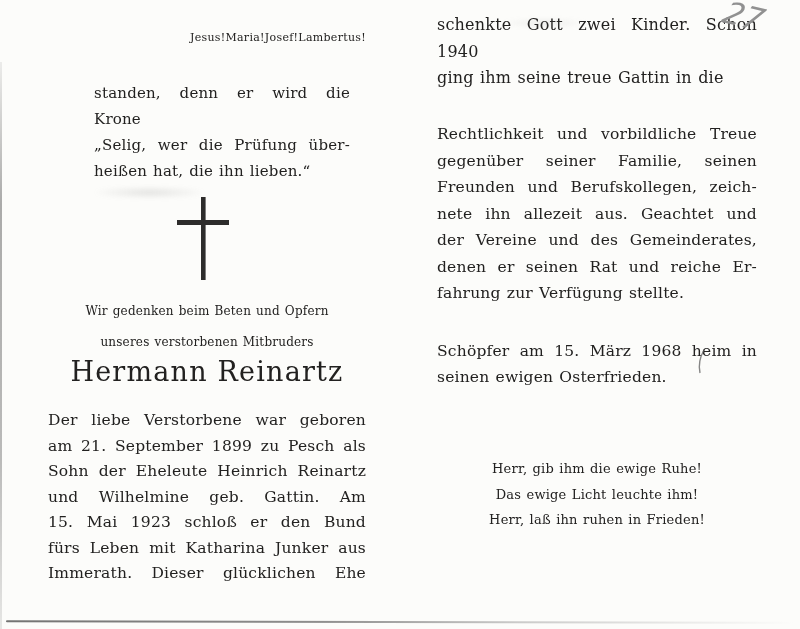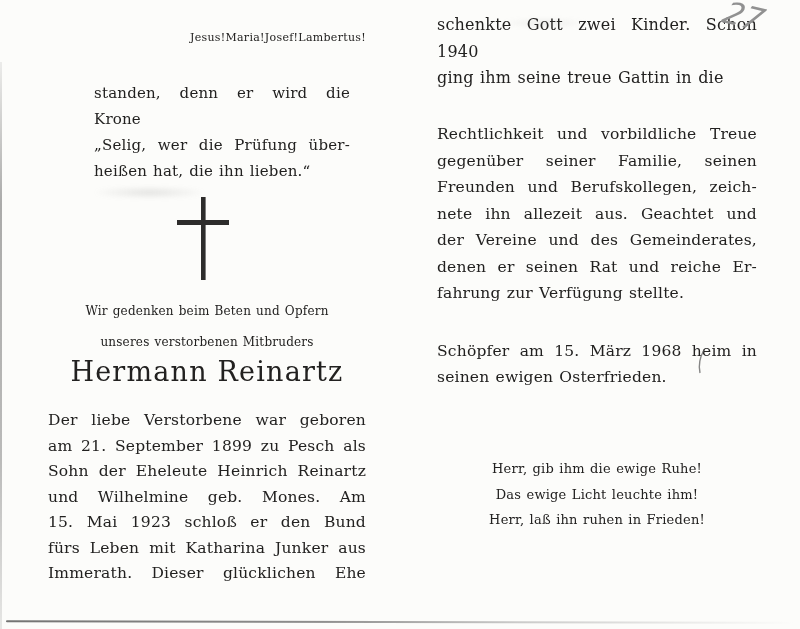--- a/index.html
+++ b/index.html
@@ -95,21 +95,21 @@
         <div class="line">Wir gedenken beim Beten und Opfern</div>
         <div class="line">unseres verstorbenen Mitbruders</div>
       </div>
 
     <div class="block deceased-name">Hermann Reinartz</div>
 
     <div class="block biography">
         <div class="line">Der liebe Verstorbene war geboren</div>
         <div class="line">am 21. September 1899 zu Pesch als</div>
         <div class="line">Sohn der Eheleute Heinrich Reinartz</div>
-        <div class="line">und Wilhelmine geb. Mones. Am</div>
+        <div class="line">und Wilhelmine geb. Gattin. Am</div>
         <div class="line">15. Mai 1923 schloß er den Bund</div>
         <div class="line">fürs Leben mit Katharina Junker aus</div>
         <div class="line">Immerath. Dieser glücklichen Ehe</div>
       </div>
   </div>
 
   <div class="col col-right">
 
     <div class="block para1 endleft">
         <div class="line">schenkte Gott zwei Kinder. Schon 1940</div>

